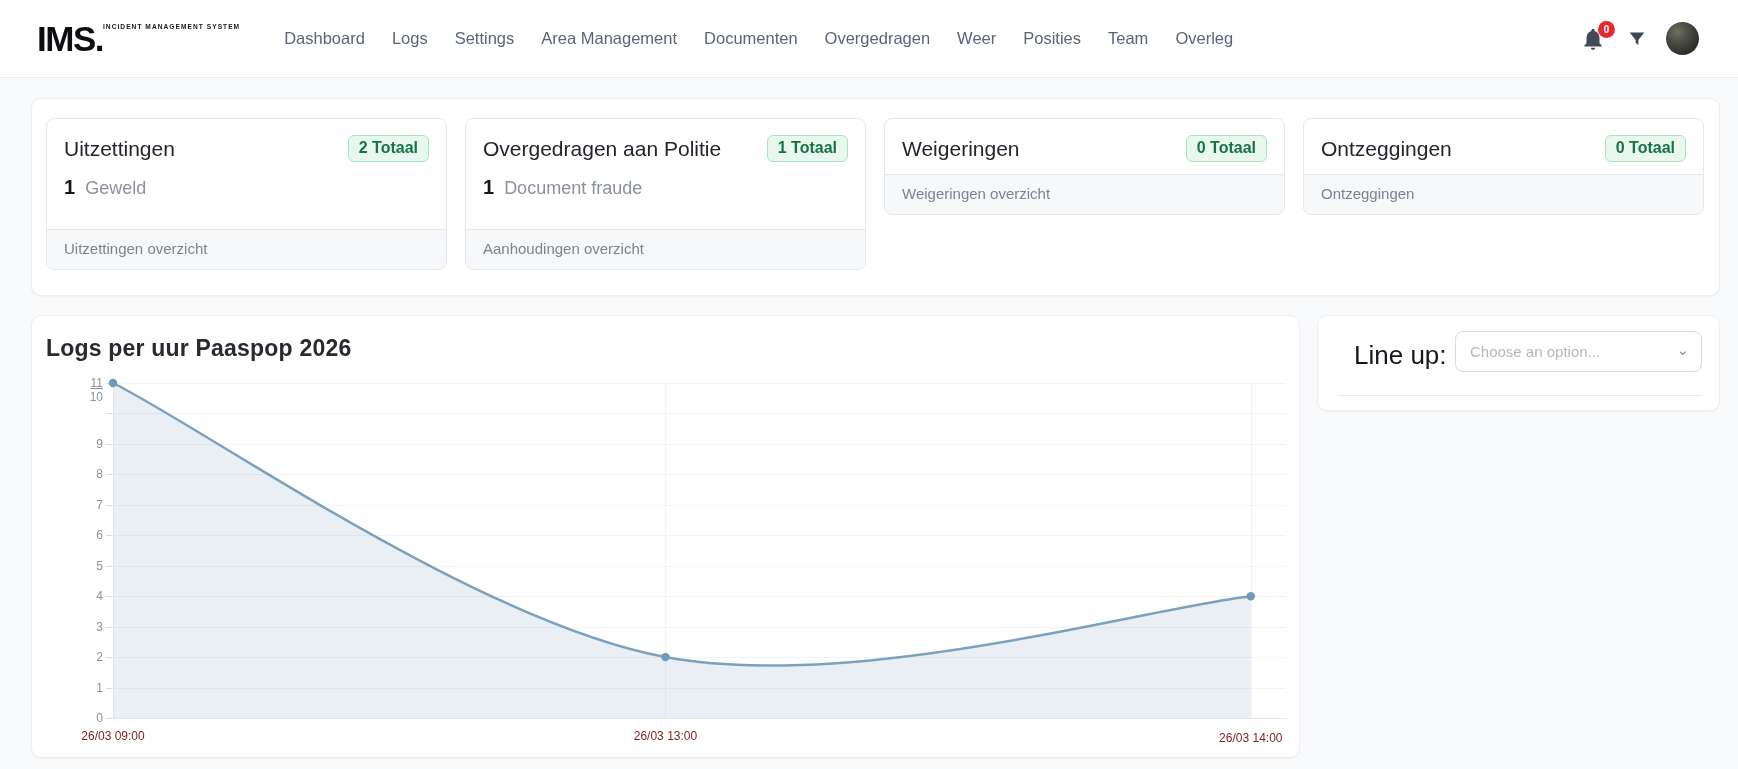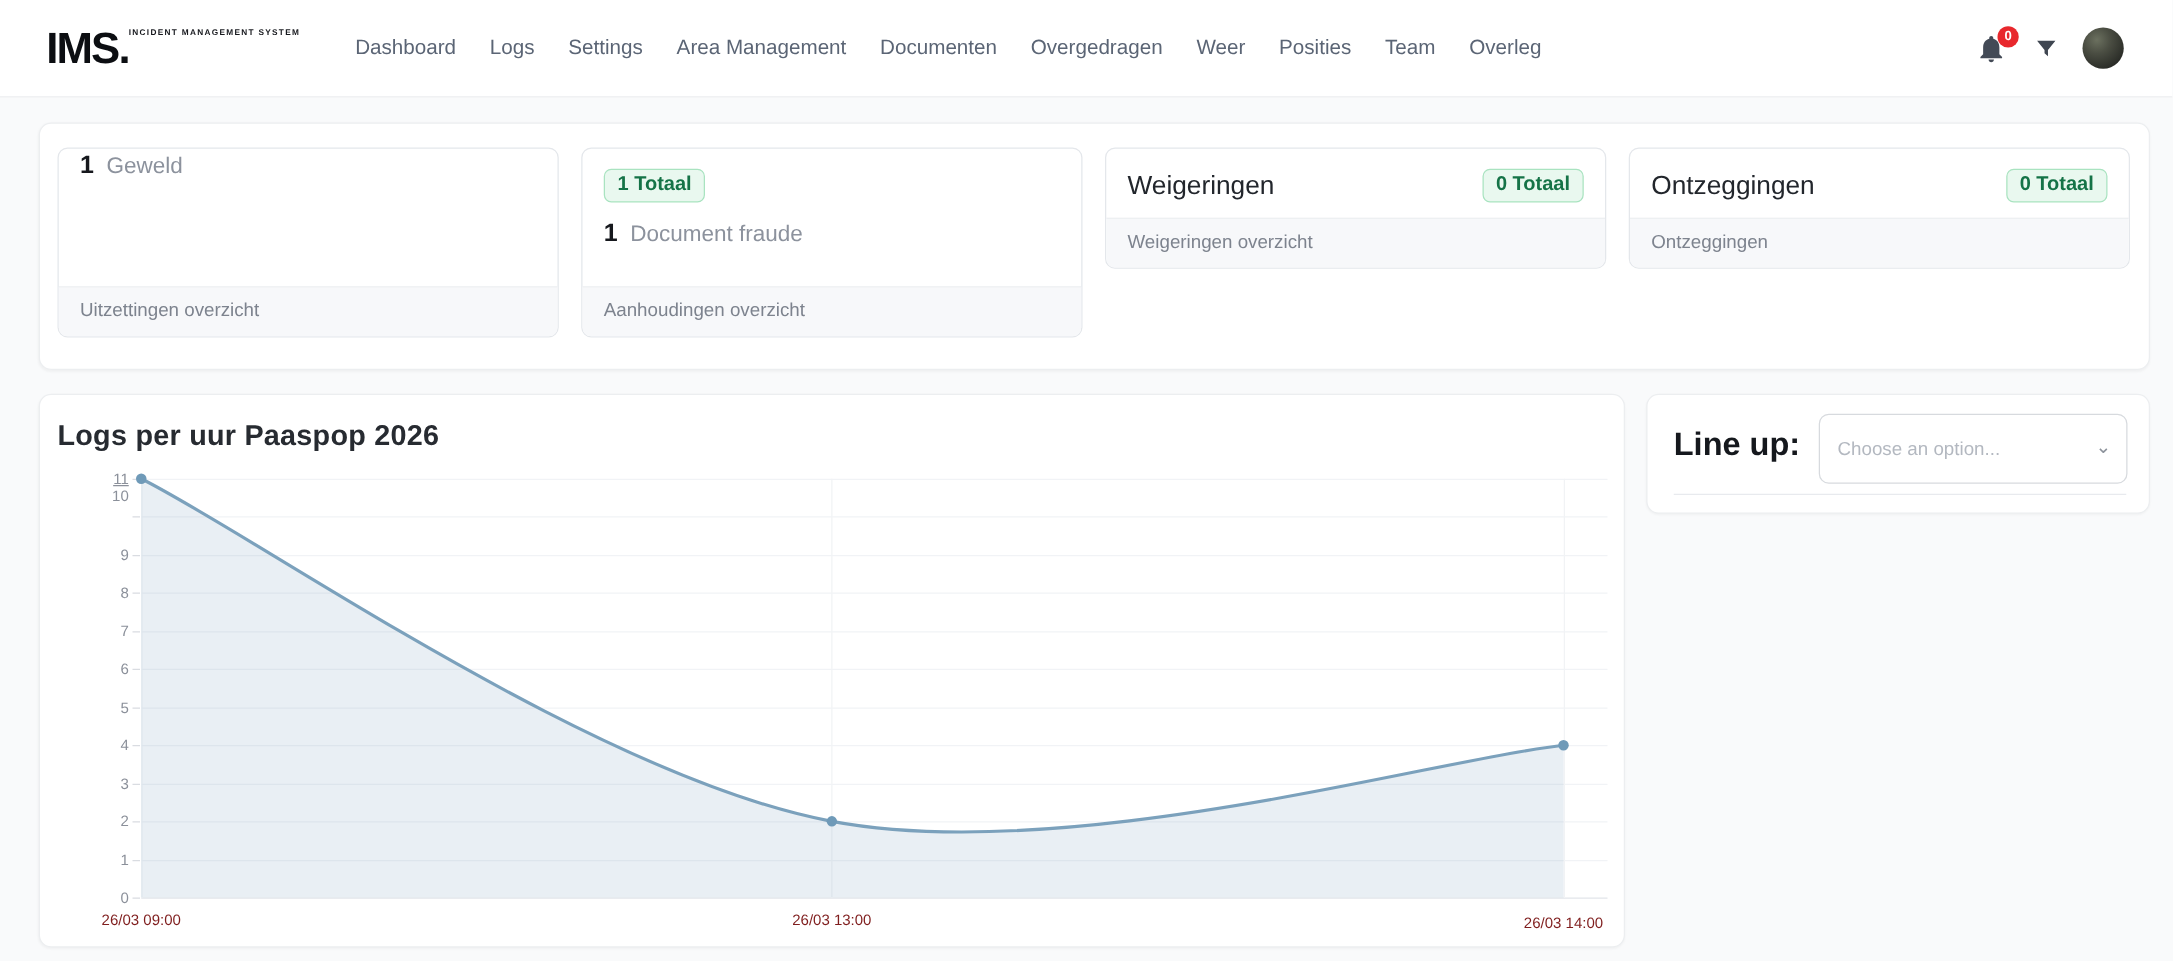--- a/index.html
+++ b/index.html
@@ -88,23 +88,23 @@
     position: absolute; transform: translateX(-50%);
     font-size: 12px; color: #7f1d1d; white-space: nowrap;
   }
 
   
   .lineup-card {
     width: 403px; height: 96px; background: #fff; border: 1px solid #eceef0;
     border-radius: 10px; box-shadow: 0 1px 2px rgba(20,25,35,0.04);
     position: relative;
   }
-  .lineup-label { position: absolute; left: 21px; top: 24px; font-size: 26px; font-weight: 700; color: #15181d; }
+  .lineup-label { position: absolute; left: 36px; top: 24px; font-size: 26px; font-weight: 400; color: #15181d; }
   .lineup-select {
-    position: absolute; right: 17px; top: 15px; width: 247px; height: 56px;
+    position: absolute; right: 17px; top: 15px; width: 247px; height: 41px;
     border: 1px solid #d7dade; border-radius: 8px; background: #fff;
     display: flex; align-items: center; padding: 0 12px 0 14px; cursor: pointer;
   }
   .lineup-placeholder { font-size: 15px; color: #b3b8c0; flex: 1; }
   .lineup-chevron { font-size: 15px; color: #8d939c; line-height: 1; transform: translateY(-2px); }
   .lineup-divider { position: absolute; left: 21px; right: 18px; top: 79px; height: 1px; background: #e8eaee; }
 </style>
 </head>
 <body>
 
@@ -139,29 +139,34 @@
     </span>
     <span class="avatar"></span>
   </div>
 </header>
 
 <main>
 
   <section class="stats-container">
 
     <div class="stat-card tall">
+      <div class="stat-head">
+        <span class="stat-title">Uitzettingen</span>
+        <span class="stat-badge">2 Totaal</span>
+      </div>
       <div class="stat-body">
         <span class="stat-count">1</span>
         <span class="stat-count-label">Geweld</span>
       </div>
       <div class="stat-footer">Uitzettingen overzicht</div>
     </div>
 
     <div class="stat-card tall">
       <div class="stat-head">
+        <span class="stat-title">Overgedragen aan Politie</span>
         <span class="stat-badge">1 Totaal</span>
       </div>
       <div class="stat-body">
         <span class="stat-count">1</span>
         <span class="stat-count-label">Document fraude</span>
       </div>
       <div class="stat-footer">Aanhoudingen overzicht</div>
     </div>
 
     <div class="stat-card">

